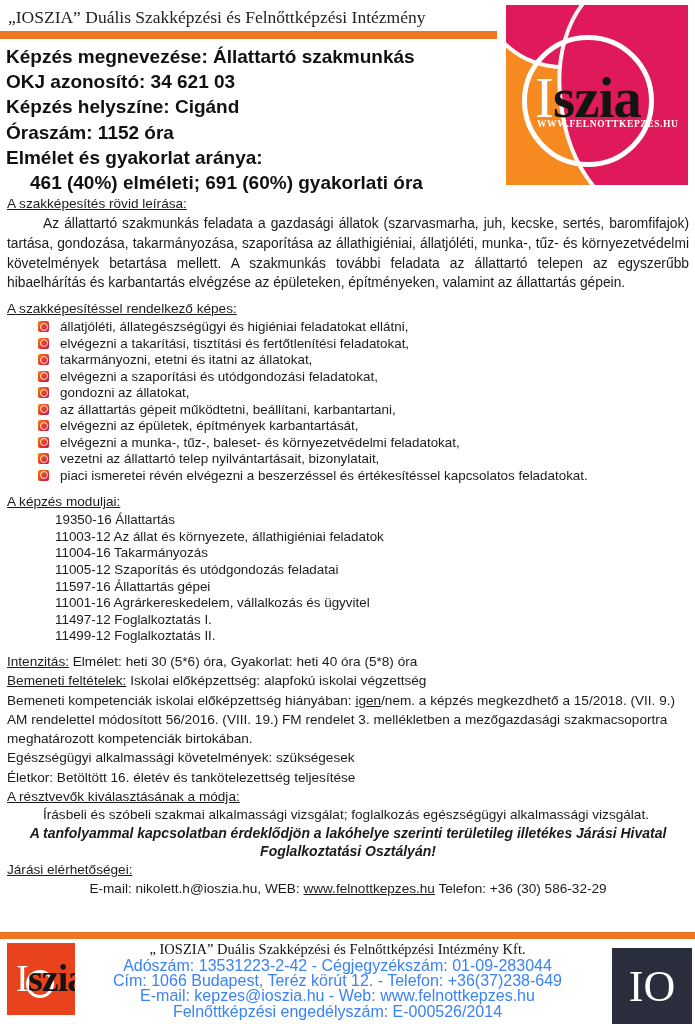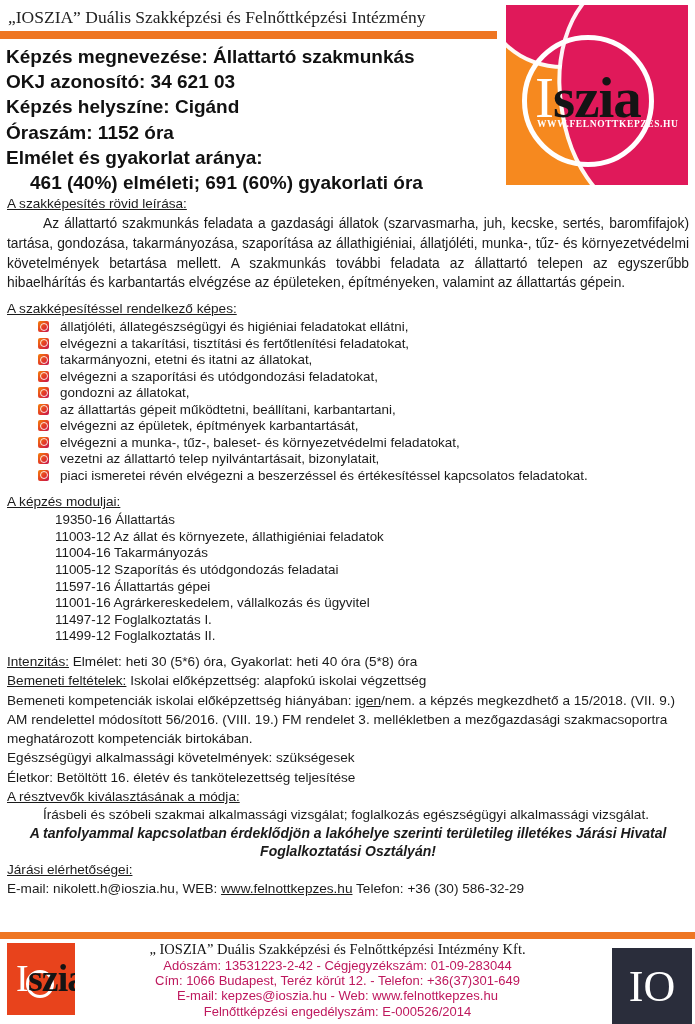--- a/index.html
+++ b/index.html
@@ -41,34 +41,34 @@
       background:linear-gradient(135deg,#f5820b 0%,#e23a27 55%,#c31450 100%);}
   .bi::after{content:"";position:absolute;left:1.5px;top:1.5px;width:6px;height:6px;
              border:1.2px solid rgba(255,255,255,.85);border-radius:50%;}
   .mt-mod{margin-top:8px;}
   .mod-list{list-style:none;margin:1px 0 0;padding:0 0 0 48px;}
   .mod-list li{line-height:16.6px;font-size:13.4px;}
   .details{margin-top:7px;}
   .dline{margin:0;font-size:13.6px;line-height:19.3px;}
   .para-indent{margin:0;text-indent:36px;font-size:13.6px;line-height:17.5px;}
   .notice{margin:0;text-align:center;font-weight:700;font-style:italic;font-size:14px;line-height:18px;}
-  .contact-line{margin:0;font-size:13.6px;line-height:19px;}
+  .contact-line{margin:0;font-size:13.6px;line-height:19px;text-align:center;}
   .link{color:#1b1b1b;cursor:pointer;}
 
   
   .footer-rule{position:absolute;left:0;top:932px;width:695px;height:7px;background:#EE7623;}
   .f-logo-left{position:absolute;left:7px;top:943px;width:68px;height:72px;background:#E8431C;overflow:hidden;}
   .fl-i{position:absolute;left:9px;top:16px;font-family:"Liberation Serif",serif;font-size:38px;
         line-height:1;color:#fff;}
   .fl-ring{position:absolute;left:19px;top:27px;width:22px;height:22px;border:3px solid #fff;border-radius:50%;}
   .fl-szia{position:absolute;left:21px;top:16px;font-family:"Liberation Serif",serif;font-size:38px;
            font-weight:700;line-height:1;color:#141414;letter-spacing:-1px;}
   .f-center{position:absolute;left:85px;top:941px;width:505px;text-align:center;}
   .f-company{font-family:"Liberation Serif",serif;font-size:14.5px;line-height:16.5px;color:#111;}
-  .f-line{font-size:13px;line-height:15.4px;color:#be185d;}
+  .f-line{font-size:16px;line-height:15.4px;color:#3b82f6;}
   .f-logo-right{position:absolute;left:612px;top:948px;width:80px;height:76px;background:#2A2D3B;
                 color:#fff;display:flex;align-items:center;justify-content:center;
                 font-family:"Liberation Serif",serif;font-size:44px;}
 </style>
 </head>
 <body>
 
 <div class="page">
 
   <div class="doc-title">„IOSZIA” Duális Szakképzési és Felnőttképzési Intézmény</div>
@@ -144,20 +144,20 @@
 
   <div class="f-logo-left">
     <span class="fl-i">I</span>
     <span class="fl-ring"></span>
     <span class="fl-szia">szia</span>
   </div>
 
   <div class="f-center">
     <div class="f-company">„ IOSZIA” Duális Szakképzési és Felnőttképzési Intézmény Kft.</div>
     <div class="f-line">Adószám: 13531223-2-42 - Cégjegyzékszám: 01-09-283044</div>
-    <div class="f-line">Cím: 1066 Budapest, Teréz körút 12. - Telefon: +36(37)301-649</div>
+    <div class="f-line">Cím: 1066 Budapest, Teréz körút 12. - Telefon: +36(37)238-649</div>
     <div class="f-line">E-mail: kepzes@ioszia.hu - Web: www.felnottkepzes.hu</div>
     <div class="f-line">Felnőttképzési engedélyszám: E-000526/2014</div>
   </div>
 
   <div class="f-logo-right">IO</div>
 
 </div>
 
 </body></html>

